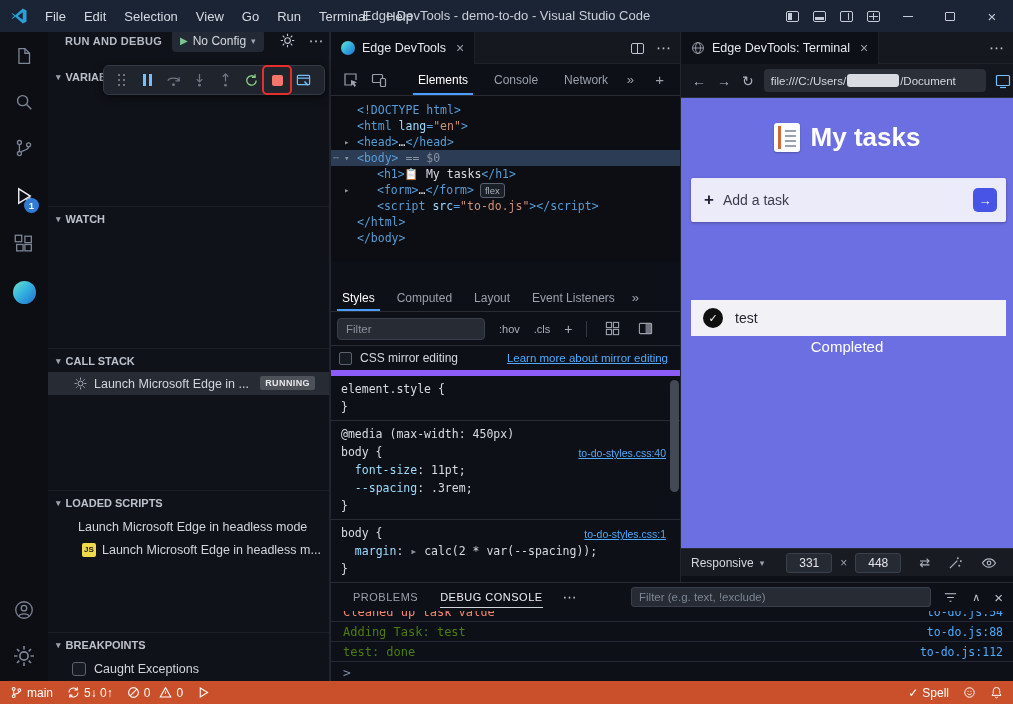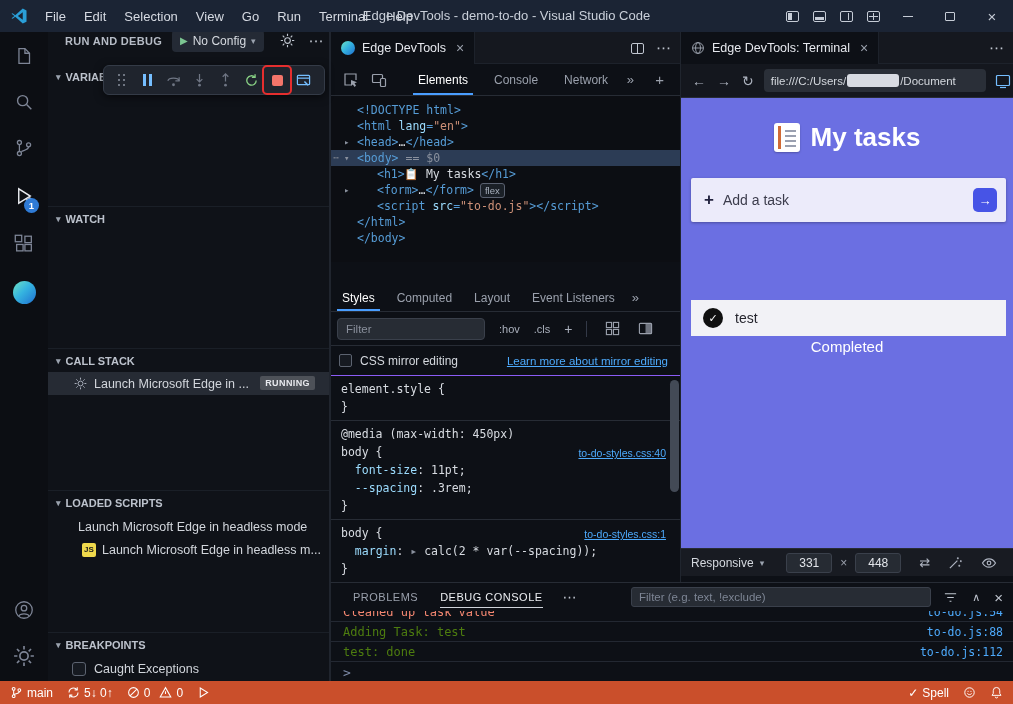--- a/index.html
+++ b/index.html
@@ -97,21 +97,21 @@
 .st-tab{height:100%;display:flex;align-items:center;padding:0 11px;font-size:12px;color:#9aa0ac;position:relative}
 .st-tab.active{color:#fff}
 .st-tab.active::after{content:"";position:absolute;left:6px;right:6px;bottom:0;height:2px;background:#4a9eff}
 .st-chevrons{margin-left:6px;color:#9aa0ac;font-size:13px}
 .filter-row{position:absolute;left:0;top:280px;width:100%;height:34px;display:flex;align-items:center;border-bottom:1px solid #272c35}
 .dt-filter{width:148px;height:22px;margin-left:6px;background:#272c34;border:1px solid #3a404b;border-radius:4px;color:#d4d8de;font-size:11.5px;padding:0 8px;outline:none}
 .dt-filter::placeholder{color:#8a909c}
 .pill-btn{margin-left:14px;font-size:11px;color:#aab0bc}
 .vdiv{width:1px;height:16px;background:#333947;margin-left:14px}
 .fr-icon{margin-left:18px;color:#9aa0ac}
-.mirror-row{position:absolute;left:0;top:314px;width:100%;height:30px;display:flex;align-items:center;border-bottom:1px solid #8b5cf6}
+.mirror-row{position:absolute;left:0;top:314px;width:100%;height:30px;display:flex;align-items:center;border-bottom:6px solid #8b5cf6}
 .mirror-chk{width:13px;height:13px;border:1px solid #5c6370;border-radius:2px;background:#161a21;margin-left:8px}
 .mirror-label{font-size:12px;color:#d4d8de;margin-left:8px}
 .mirror-link{position:absolute;right:12px;font-size:11.5px;color:#4daafc;text-decoration:underline}
 .styles-content{position:absolute;left:0;top:344px;width:100%;height:206px;overflow:hidden}
 .style-block{border-bottom:1px solid #272c35;padding:4px 0}
 .style-line{height:18px;line-height:18px;font-family:"DejaVu Sans Mono",monospace;font-size:11.5px;white-space:pre;padding:0 10px;position:relative;color:#d8dce2}
 .css-link{position:absolute;right:14px;top:1px;font-family:"Liberation Sans",sans-serif;font-size:10.5px;color:#4daafc;text-decoration:underline}
 .style-scrollbar{position:absolute;right:1px;top:348px;width:9px;height:112px;background:#434a56;border-radius:5px}
 
 

